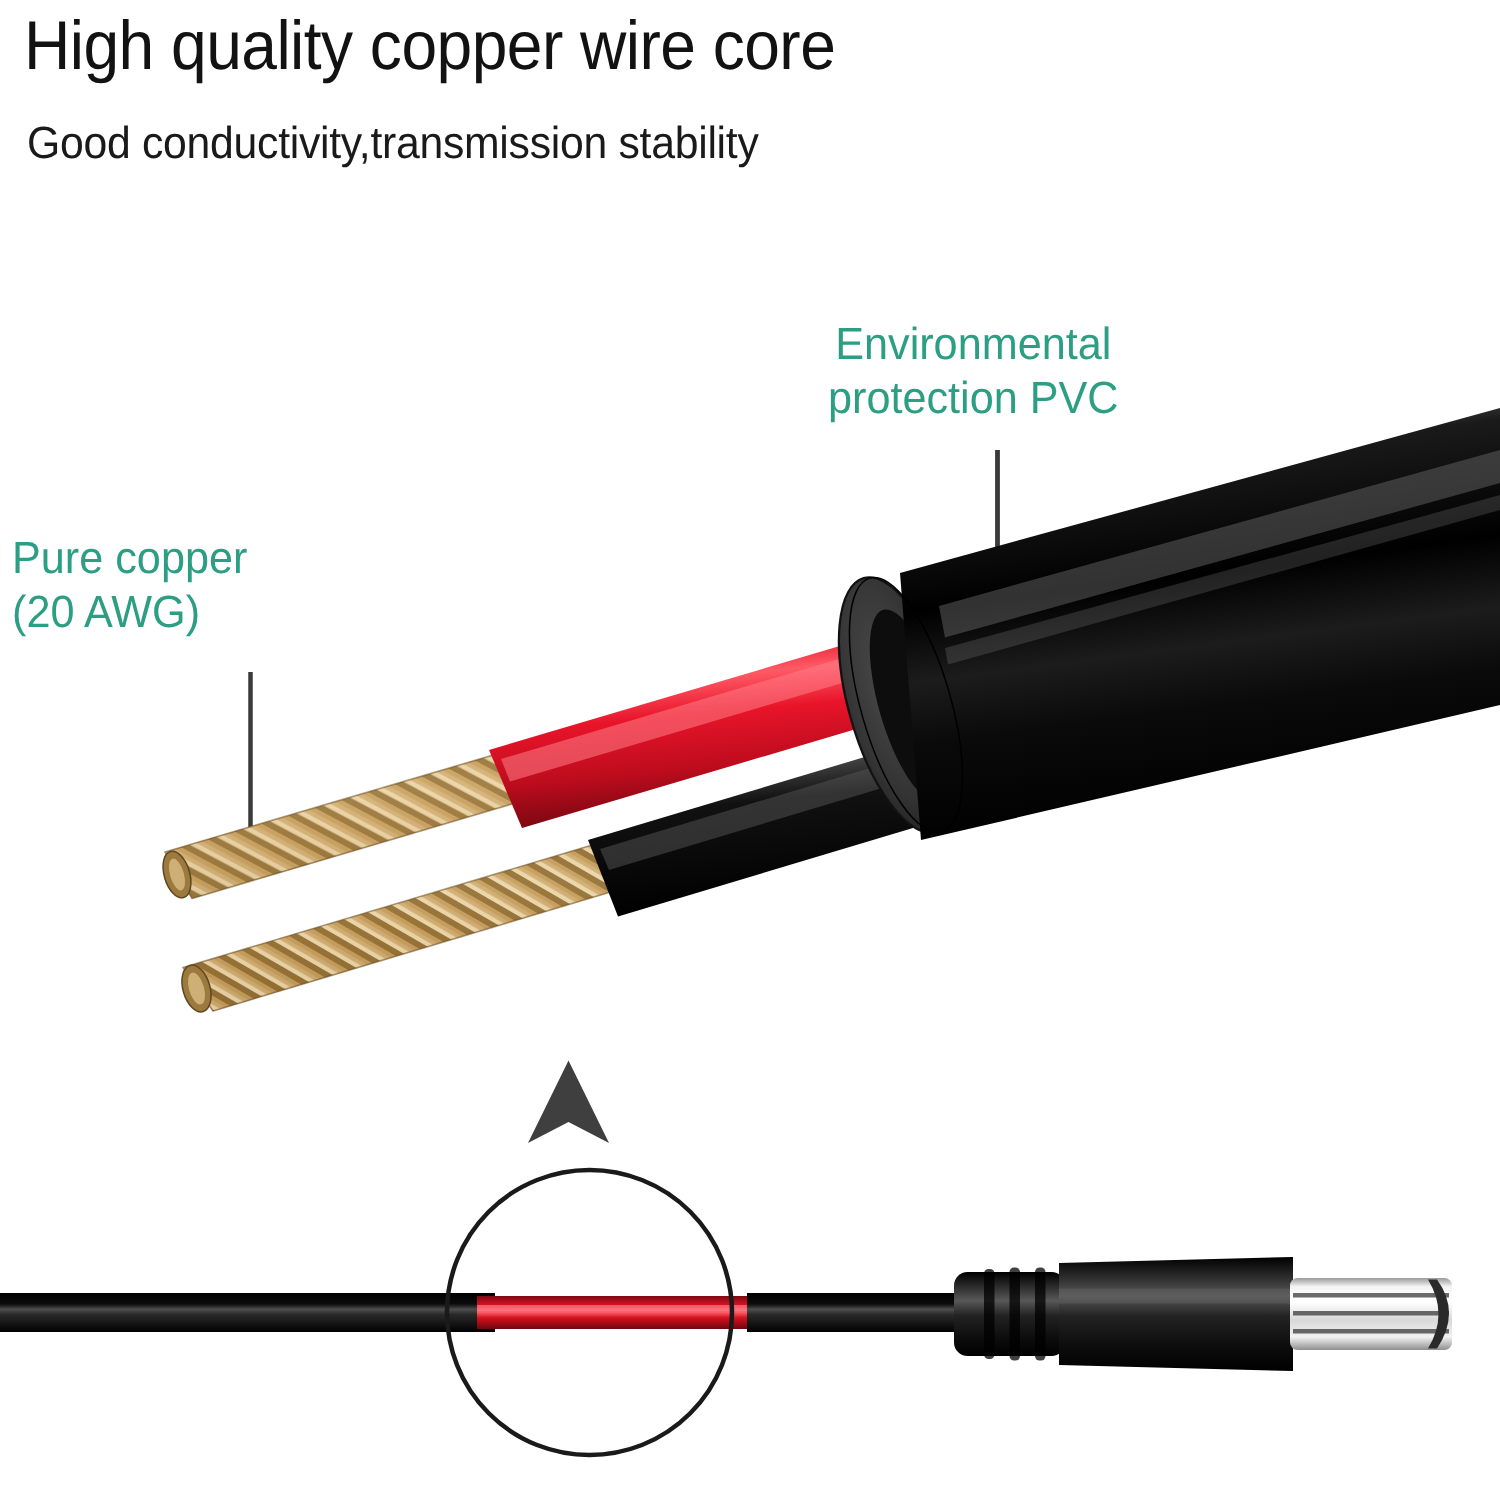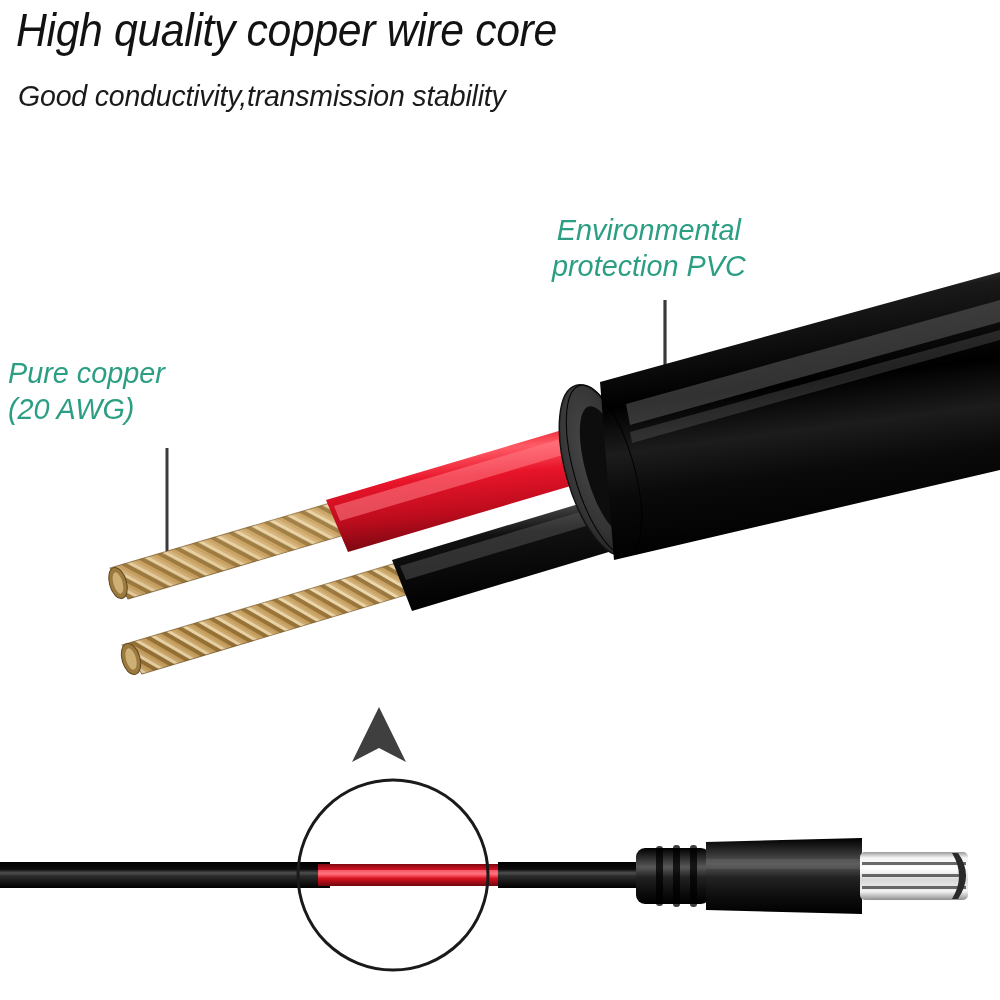--- a/index.html
+++ b/index.html
@@ -2,21 +2,21 @@
 <html><head>
 <meta charset="utf-8">
 <title>High quality copper wire core</title>
 <style>
   html,body{margin:0;padding:0;background:#ffffff;}
   body{
     width:1000px;height:1000px;
     font-family:"Liberation Sans","DejaVu Sans",sans-serif;
     overflow:hidden;position:relative;
   }
-  #stage{position:absolute;left:0;top:0;width:1000px;height:1000px;background:#fff;font-style:italic;}
+  #stage{position:absolute;left:0;top:0;width:1000px;height:1000px;background:#fff;}
 
   
   .title{
     position:absolute;left:16px;top:4px;
     font-size:46px;line-height:52px;
     color:#121212;letter-spacing:-0.4px;
     white-space:nowrap;
     transform:scaleX(.93);transform-origin:left center;
   }
   .subtitle{

